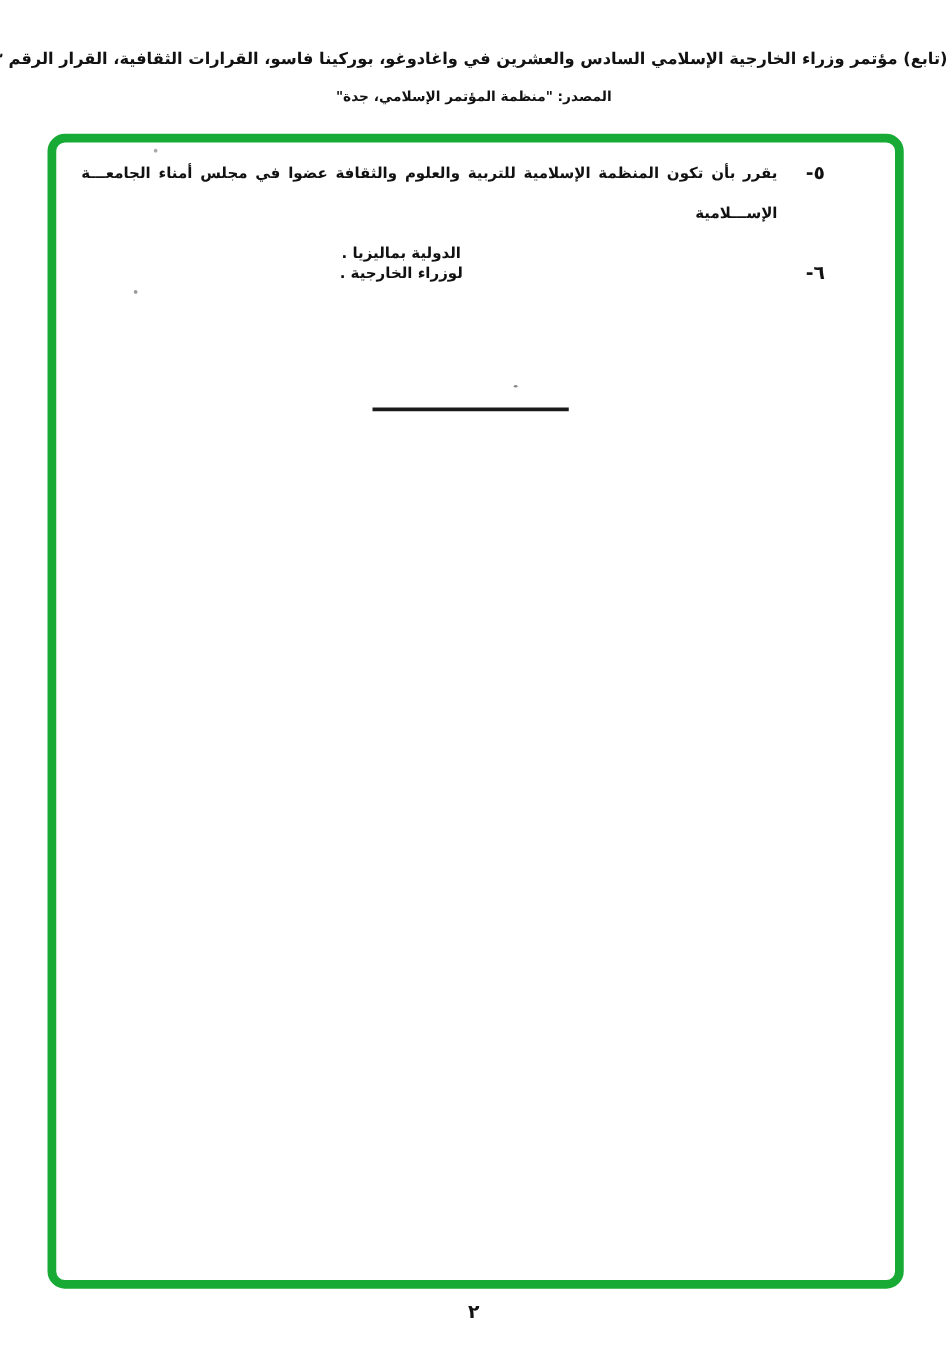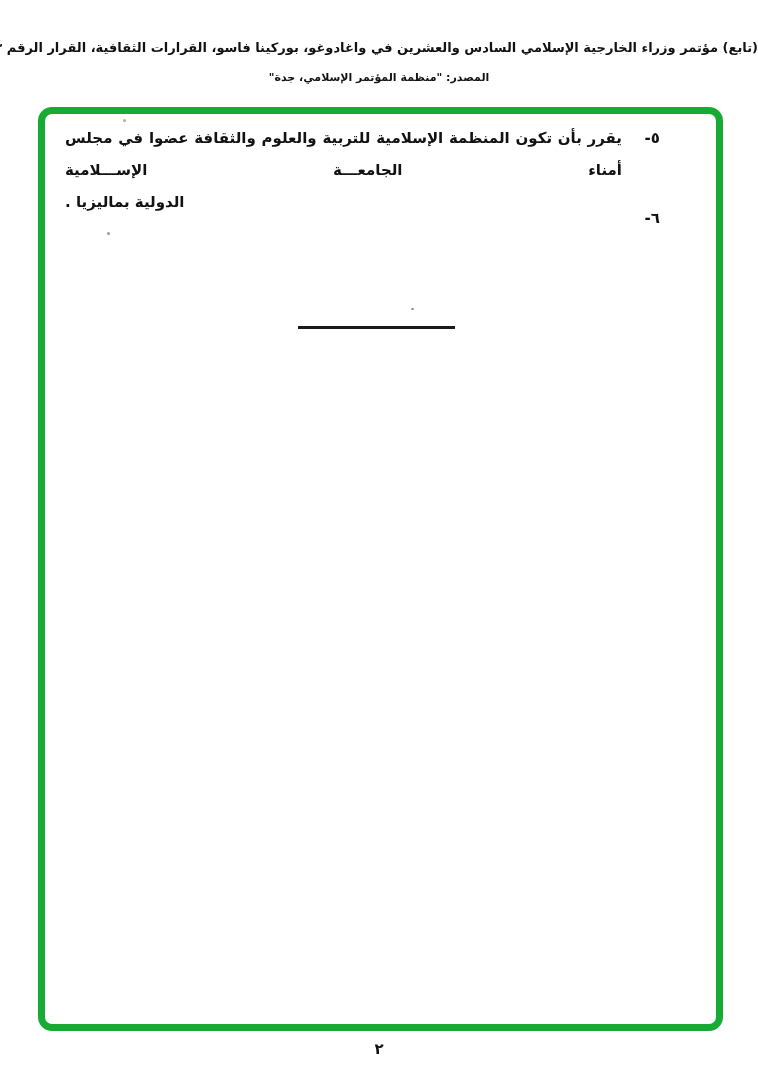--- a/index.html
+++ b/index.html
@@ -67,31 +67,31 @@
     font-weight: 700;
     line-height: 32px;
     text-align: right;
     white-space: nowrap;
   }
   .clause-body {
     flex: 1 1 auto;
     margin-right: 12px; 
   }
   .clause-line {
-    font-size: 15px;
+    font-size: 12px;
     font-weight: 700;
     line-height: 32px;
   }
   .line-justified {
     text-align: justify;
     text-align-last: justify;
     text-justify: inter-word;
   }
   .line-cont {
-    text-align: left;
+    text-align: center;
     padding-right: 45px;
   }
   
   .divider {
     position: absolute;
     top: 212px;
     left: 253px;
     width: 157px;
     height: 3px;
     background: #1a1a1a;
@@ -130,20 +130,21 @@
       <div class="clause-number">٥-</div>
       <div class="clause-body">
         <div class="clause-line line-justified">يقرر  بأن تكون المنظمة الإسلامية للتربية والعلوم والثقافة عضوا في مجلس أمناء الجامعـــة الإســـلامية</div>
         <div class="clause-line line-cont">الدولية بماليزيا .</div>
       </div>
     </div>
 
     <div class="clause clause-6">
       <div class="clause-number">٦-</div>
       <div class="clause-body">
+        <div class="clause-line line-cont">لوزراء الخارجية .</div>
       </div>
     </div>
 
     <div class="divider"></div>
 
     <div class="speck speck-1"></div>
     <div class="speck speck-2"></div>
     <div class="speck speck-3"></div>
 
   </div>

